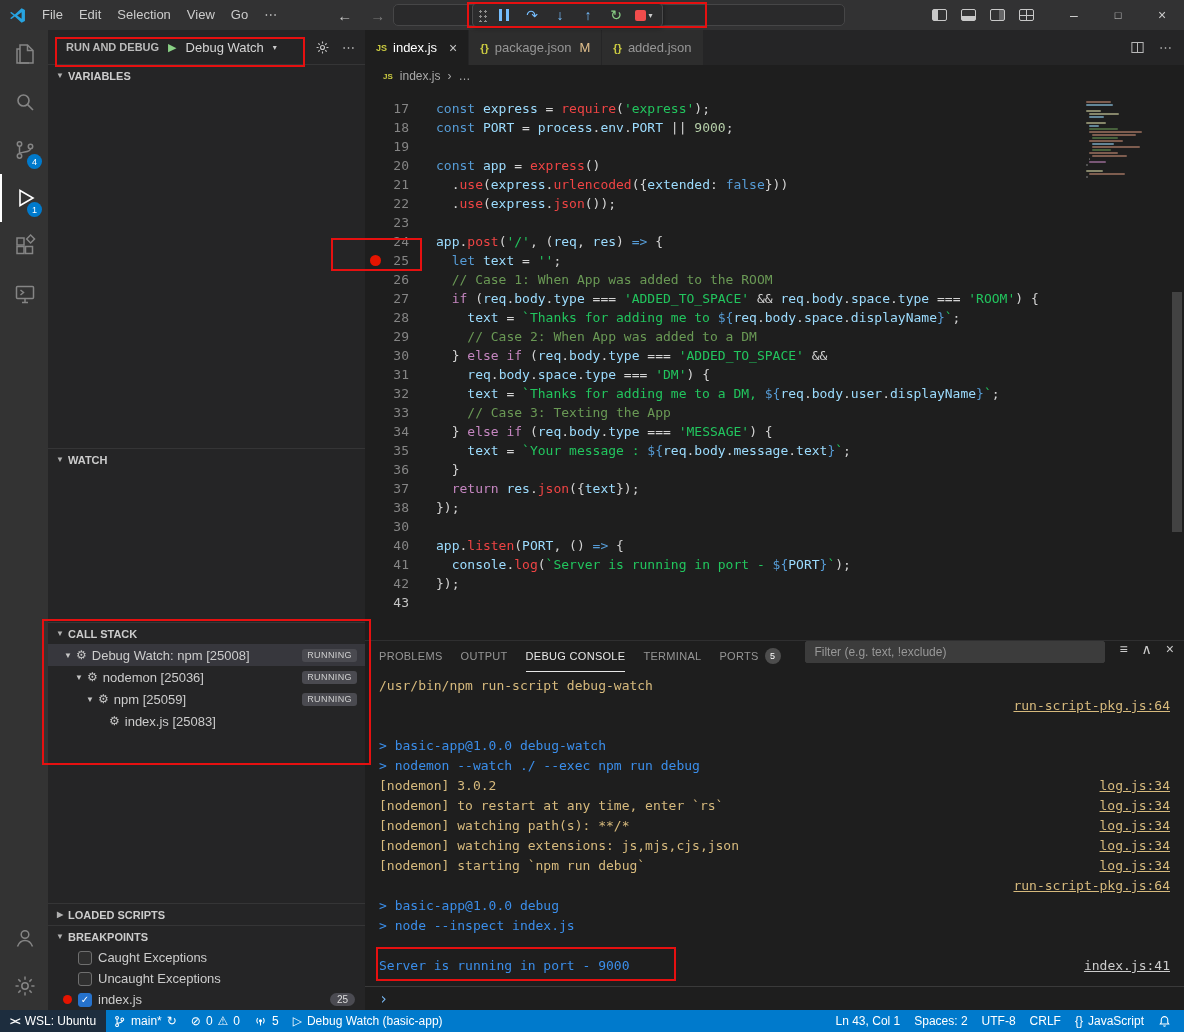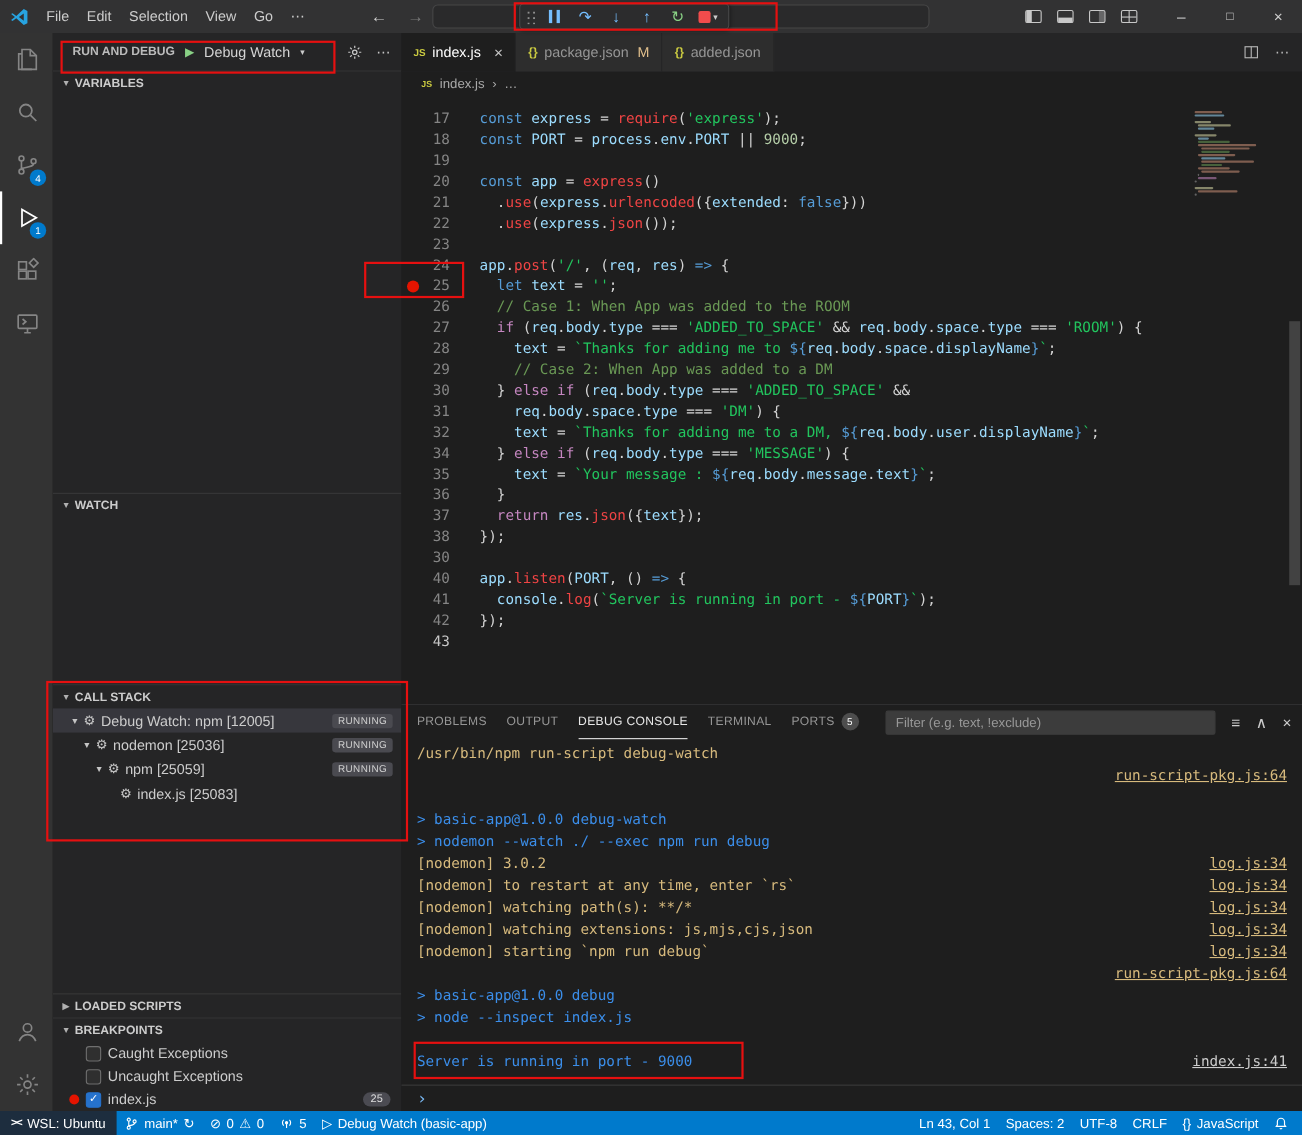--- a/index.html
+++ b/index.html
@@ -105,21 +105,21 @@
   .tk-k{color:#569cd6}.tk-c{color:#c586c0}.tk-v{color:#9cdcfe}.tk-f{color:#ef4444}
   .tk-s{color:#22c55e}.tk-n{color:#b5cea8}.tk-m{color:#6a9955}.tk-p{color:#d4d4d4}.tk-e{color:#569cd6}
   .minimap{width:90px;flex:none;padding:14px 0 0 6px}
   .mm-bar{height:2px;margin-bottom:1px;border-radius:1px;opacity:.55}
   .scrollbar{width:14px;flex:none;position:relative}
   .sb-thumb{position:absolute;left:2px;width:10px;top:205px;height:240px;background:rgba(121,121,121,.4)}
 
   
   .panel{height:370px;flex:none;display:flex;flex-direction:column;background:#1e1e1e;
     border-top:1px solid #2f2f30}
-  .panel-tabs{height:31px;display:flex;align-items:center;padding:0 10px 0 14px;flex:none}
+  .panel-tabs{height:31px;display:flex;align-items:flex-start;padding:0 10px 0 14px;flex:none}
   .ptab{margin-right:18px;font-size:11px;color:#969696;height:31px;display:flex;align-items:center;gap:6px;
     border-bottom:1px solid transparent;letter-spacing:.3px;white-space:nowrap}
   .ptab.active{color:#e7e7e7;border-bottom-color:#e7e7e7}
   .ptab-badge{background:#4d4d4d;color:#ffffff;border-radius:50%;width:16px;height:16px;font-size:9px;
     display:flex;align-items:center;justify-content:center}
   .panel-filter{margin-left:auto;width:300px;height:22px;background:#3c3c3c;border:1px solid #3c3c3c;
     border-radius:2px;color:#cccccc;font-size:12px;padding:0 8px;outline:none;font-family:"Liberation Sans",sans-serif}
   .panel-filter::placeholder{color:#989898}
   .panel-acts{display:flex;gap:14px;margin-left:14px;color:#cccccc;font-size:14px;align-items:center}
   .panel-content{flex:1;padding:4px 14px 0;font-family:"DejaVu Sans Mono",monospace;font-size:13px;overflow:hidden}
@@ -282,21 +282,21 @@
       <div class="sec-body body-watch"></div>
 
       <div class="sec">
         <span class="tw">▼</span>
         <span>CALL STACK</span>
       </div>
       <div class="cs-rows" id="callstack">
           <div class="cs-row selected" style="padding-left: 14px;">
             <span class="cs-chev">▼</span>
             <span class="cs-gear">⚙</span>
-            <span class="cs-label">Debug Watch: npm [12005]</span>
+            <span class="cs-label">Debug Watch: npm [25008]</span>
             <span class="cs-badge">RUNNING</span>
           </div>
           <div class="cs-row" style="padding-left: 25px;">
             <span class="cs-chev">▼</span>
             <span class="cs-gear">⚙</span>
             <span class="cs-label">nodemon [25036]</span>
             <span class="cs-badge">RUNNING</span>
           </div>
           <div class="cs-row" style="padding-left: 36px;">
             <span class="cs-chev">▼</span>
@@ -387,20 +387,21 @@
             <div class="code-line"><span class="glyph"></span><span class="lnum">23</span><span class="ltext"></span></div>
             <div class="code-line"><span class="glyph"></span><span class="lnum">24</span><span class="ltext"><span class="tk-v">app</span><span class="tk-p">.</span><span class="tk-f">post</span><span class="tk-p">(</span><span class="tk-s">'/'</span><span class="tk-p">, (</span><span class="tk-v">req</span><span class="tk-p">, </span><span class="tk-v">res</span><span class="tk-p">) </span><span class="tk-k">=&gt;</span><span class="tk-p"> {</span></span></div>
             <div class="code-line"><span class="glyph"><span class="bp-gutter-dot"></span></span><span class="lnum">25</span><span class="ltext"><span class="tk-k">  let </span><span class="tk-v">text</span><span class="tk-p"> = </span><span class="tk-s">''</span><span class="tk-p">;</span></span></div>
             <div class="code-line"><span class="glyph"></span><span class="lnum">26</span><span class="ltext"><span class="tk-m">  // Case 1: When App was added to the ROOM</span></span></div>
             <div class="code-line"><span class="glyph"></span><span class="lnum">27</span><span class="ltext"><span class="tk-c">  if </span><span class="tk-p">(</span><span class="tk-v">req</span><span class="tk-p">.</span><span class="tk-v">body</span><span class="tk-p">.</span><span class="tk-v">type</span><span class="tk-p"> === </span><span class="tk-s">'ADDED_TO_SPACE'</span><span class="tk-p"> &amp;&amp; </span><span class="tk-v">req</span><span class="tk-p">.</span><span class="tk-v">body</span><span class="tk-p">.</span><span class="tk-v">space</span><span class="tk-p">.</span><span class="tk-v">type</span><span class="tk-p"> === </span><span class="tk-s">'ROOM'</span><span class="tk-p">) {</span></span></div>
             <div class="code-line"><span class="glyph"></span><span class="lnum">28</span><span class="ltext"><span class="tk-v">    text</span><span class="tk-p"> = </span><span class="tk-s">`Thanks for adding me to </span><span class="tk-e">${</span><span class="tk-v">req</span><span class="tk-p">.</span><span class="tk-v">body</span><span class="tk-p">.</span><span class="tk-v">space</span><span class="tk-p">.</span><span class="tk-v">displayName</span><span class="tk-e">}</span><span class="tk-s">`</span><span class="tk-p">;</span></span></div>
             <div class="code-line"><span class="glyph"></span><span class="lnum">29</span><span class="ltext"><span class="tk-m">    // Case 2: When App was added to a DM</span></span></div>
             <div class="code-line"><span class="glyph"></span><span class="lnum">30</span><span class="ltext"><span class="tk-p">  } </span><span class="tk-c">else if </span><span class="tk-p">(</span><span class="tk-v">req</span><span class="tk-p">.</span><span class="tk-v">body</span><span class="tk-p">.</span><span class="tk-v">type</span><span class="tk-p"> === </span><span class="tk-s">'ADDED_TO_SPACE'</span><span class="tk-p"> &amp;&amp;</span></span></div>
             <div class="code-line"><span class="glyph"></span><span class="lnum">31</span><span class="ltext"><span class="tk-v">    req</span><span class="tk-p">.</span><span class="tk-v">body</span><span class="tk-p">.</span><span class="tk-v">space</span><span class="tk-p">.</span><span class="tk-v">type</span><span class="tk-p"> === </span><span class="tk-s">'DM'</span><span class="tk-p">) {</span></span></div>
             <div class="code-line"><span class="glyph"></span><span class="lnum">32</span><span class="ltext"><span class="tk-v">    text</span><span class="tk-p"> = </span><span class="tk-s">`Thanks for adding me to a DM, </span><span class="tk-e">${</span><span class="tk-v">req</span><span class="tk-p">.</span><span class="tk-v">body</span><span class="tk-p">.</span><span class="tk-v">user</span><span class="tk-p">.</span><span class="tk-v">displayName</span><span class="tk-e">}</span><span class="tk-s">`</span><span class="tk-p">;</span></span></div>
+            <div class="code-line"><span class="glyph"></span><span class="lnum">33</span><span class="ltext"><span class="tk-m">    // Case 3: Texting the App</span></span></div>
             <div class="code-line"><span class="glyph"></span><span class="lnum">34</span><span class="ltext"><span class="tk-p">  } </span><span class="tk-c">else if </span><span class="tk-p">(</span><span class="tk-v">req</span><span class="tk-p">.</span><span class="tk-v">body</span><span class="tk-p">.</span><span class="tk-v">type</span><span class="tk-p"> === </span><span class="tk-s">'MESSAGE'</span><span class="tk-p">) {</span></span></div>
             <div class="code-line"><span class="glyph"></span><span class="lnum">35</span><span class="ltext"><span class="tk-v">    text</span><span class="tk-p"> = </span><span class="tk-s">`Your message : </span><span class="tk-e">${</span><span class="tk-v">req</span><span class="tk-p">.</span><span class="tk-v">body</span><span class="tk-p">.</span><span class="tk-v">message</span><span class="tk-p">.</span><span class="tk-v">text</span><span class="tk-e">}</span><span class="tk-s">`</span><span class="tk-p">;</span></span></div>
             <div class="code-line"><span class="glyph"></span><span class="lnum">36</span><span class="ltext"><span class="tk-p">  }</span></span></div>
             <div class="code-line"><span class="glyph"></span><span class="lnum">37</span><span class="ltext"><span class="tk-c">  return </span><span class="tk-v">res</span><span class="tk-p">.</span><span class="tk-f">json</span><span class="tk-p">({</span><span class="tk-v">text</span><span class="tk-p">});</span></span></div>
             <div class="code-line"><span class="glyph"></span><span class="lnum">38</span><span class="ltext"><span class="tk-p">});</span></span></div>
             <div class="code-line"><span class="glyph"></span><span class="lnum">30</span><span class="ltext"></span></div>
             <div class="code-line"><span class="glyph"></span><span class="lnum">40</span><span class="ltext"><span class="tk-v">app</span><span class="tk-p">.</span><span class="tk-f">listen</span><span class="tk-p">(</span><span class="tk-v">PORT</span><span class="tk-p">, () </span><span class="tk-k">=&gt;</span><span class="tk-p"> {</span></span></div>
             <div class="code-line"><span class="glyph"></span><span class="lnum">41</span><span class="ltext"><span class="tk-v">  console</span><span class="tk-p">.</span><span class="tk-f">log</span><span class="tk-p">(</span><span class="tk-s">`Server is running in port - </span><span class="tk-e">${</span><span class="tk-v">PORT</span><span class="tk-e">}</span><span class="tk-s">`</span><span class="tk-p">);</span></span></div>
             <div class="code-line"><span class="glyph"></span><span class="lnum">42</span><span class="ltext"><span class="tk-p">});</span></span></div>
             <div class="code-line active"><span class="glyph"></span><span class="lnum">43</span><span class="ltext"></span></div>

